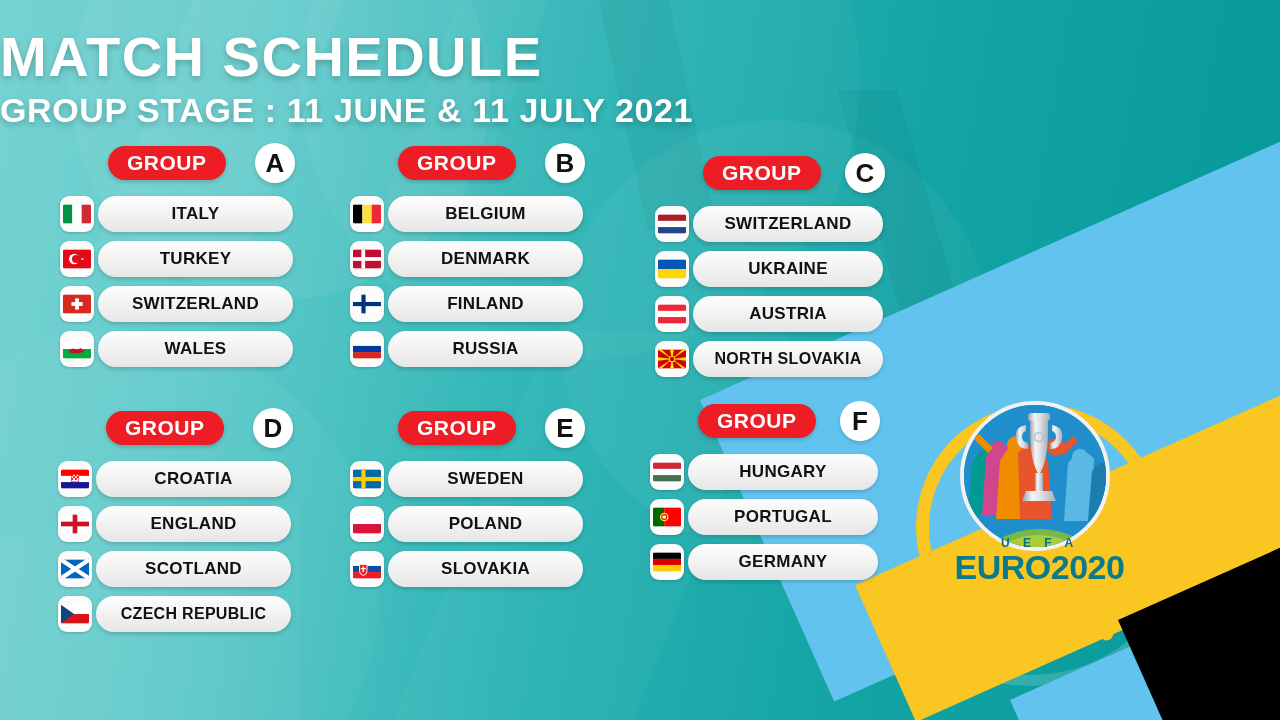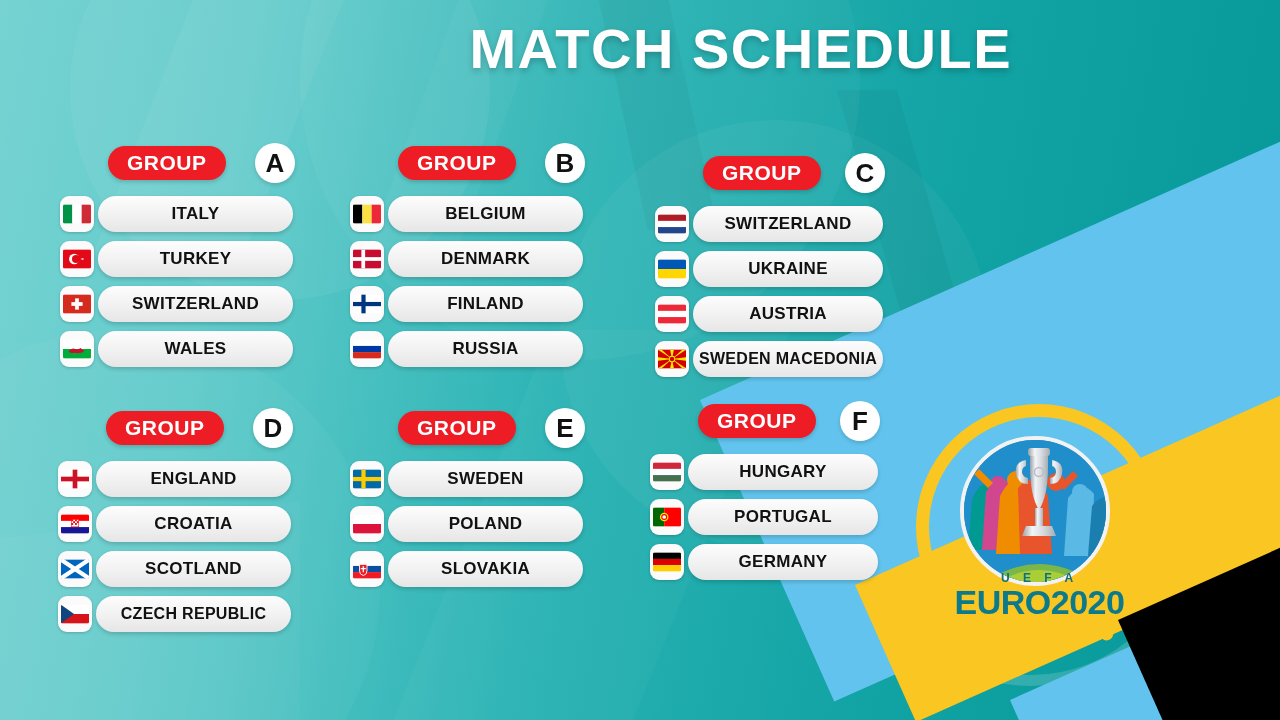--- a/index.html
+++ b/index.html
@@ -94,21 +94,21 @@
   }
   .stripe.blue2 {
     left:1010px; top:700px;
     width:400px; height:120px;
     background:#62c4ee;
     transform:rotate(-24deg);
     transform-origin:left top;
   }
 
   
-  .header { position:absolute; left:0; top:20px; width:1012px; text-align:right; z-index:5;}
+  .header { position:absolute; left:0; top:28px; width:1012px; text-align:left; z-index:5;}
   .title {
     font-size:56px; font-weight:bold; color:#ffffff;
     letter-spacing:1.5px;
     text-shadow: 0 3px 6px rgba(0,0,0,0.22);
     line-height:1.05;
   }
   .subtitle {
     margin-top:4px;
     font-size:34px; font-weight:bold; color:#ffffff;
     letter-spacing:0.6px;
@@ -196,21 +196,21 @@
   .col-b .badge { left:48px; } .col-b .letter { left:195px; }
   .col-c .badge { left:48px; } .col-c .letter { left:190px; }
   .col-d .badge { left:48px; } .col-d .letter { left:195px; }
   .col-e .badge { left:48px; } .col-e .letter { left:195px; }
   .col-f .badge { left:48px; } .col-f .letter { left:190px; }
 
   
   .pill.wide { font-size:16px; }
 
   
-  .logo { position:absolute; left:960px; top:436px; width:160px; height:200px; z-index:7; }
+  .logo { position:absolute; left:960px; top:401px; width:160px; height:200px; z-index:7; }
   .logo-circle {
     position:absolute; left:0; top:0;
     width:150px; height:150px; border-radius:50%;
     overflow:hidden;
     border:4px solid #f2f2f2;
     background:#2b8fd0;
   }
   .logo-text {
     position:absolute; left:-28px; top:135px;
     width:215px; text-align:center;
@@ -243,20 +243,21 @@
     <div class="stripe blue"></div>
     <div class="stripe yellow"></div>
     <div class="stripe blue2"></div>
     <div class="stripe black"></div>
     <div class="yellow-ring"></div>
     <div class="yellow-tail"></div>
   </div>
 
   <div class="header">
     <div class="title">MATCH SCHEDULE</div>
+    <div class="subtitle">GROUP STAGE : 11 JUNE &amp; 11 JULY 2021</div>
   </div>
 
   <div class="group col-a">
     <div class="group-head">
       <div class="badge">GROUP</div>
       <div class="letter">A</div>
     </div>
     <div class="teams">
       <div class="team-row">
         <span class="flag-wrap">
@@ -397,59 +398,59 @@
                 <polygon points="15,10 30,20 26,20"></polygon>
                 <polygon points="15,10 0,8 0,12"></polygon>
                 <polygon points="15,10 30,8 30,12"></polygon>
                 <polygon points="15,10 13,0 17,0"></polygon>
                 <polygon points="15,10 13,20 17,20"></polygon>
               </g>
               <circle cx="15" cy="10" r="3.6" fill="#ffe600"></circle>
               <circle cx="15" cy="10" r="2.4" fill="#d20000"></circle>
             </svg>
         </span>
-        <span class="pill wide">SWEDEN MACEDONIA</span>
+        <span class="pill wide">NORTH SLOVAKIA</span>
       </div>
     </div>
   </div>
 
   <div class="group col-d">
     <div class="group-head">
       <div class="badge">GROUP</div>
       <div class="letter">D</div>
     </div>
     <div class="teams">
-      <div class="team-row">
-        <span class="flag-wrap">
-          <svg class="flag" viewBox="0 0 30 20">
-              <rect width="30" height="20" fill="#fff"></rect>
-              <rect x="12.5" width="5" height="20" fill="#ce1124"></rect>
-              <rect y="7.5" width="30" height="5" fill="#ce1124"></rect>
-            </svg>
-        </span>
-        <span class="pill">ENGLAND</span>
-      </div>
       <div class="team-row">
         <span class="flag-wrap">
           <svg class="flag" viewBox="0 0 30 20">
               <rect width="30" height="6.7" fill="#ff0000"></rect>
               <rect y="6.7" width="30" height="6.6" fill="#fff"></rect>
               <rect y="13.3" width="30" height="6.7" fill="#171796"></rect>
               <g>
                 <rect x="11" y="5" width="8" height="8" fill="#fff" stroke="#ff0000" stroke-width="0.6"></rect>
                 <rect x="11" y="5" width="2" height="2" fill="#ff0000"></rect>
                 <rect x="15" y="5" width="2" height="2" fill="#ff0000"></rect>
                 <rect x="13" y="7" width="2" height="2" fill="#ff0000"></rect>
                 <rect x="17" y="7" width="2" height="2" fill="#ff0000"></rect>
                 <rect x="11" y="9" width="2" height="2" fill="#ff0000"></rect>
                 <rect x="15" y="9" width="2" height="2" fill="#ff0000"></rect>
               </g>
             </svg>
         </span>
         <span class="pill">CROATIA</span>
+      </div>
+      <div class="team-row">
+        <span class="flag-wrap">
+          <svg class="flag" viewBox="0 0 30 20">
+              <rect width="30" height="20" fill="#fff"></rect>
+              <rect x="12.5" width="5" height="20" fill="#ce1124"></rect>
+              <rect y="7.5" width="30" height="5" fill="#ce1124"></rect>
+            </svg>
+        </span>
+        <span class="pill">ENGLAND</span>
       </div>
       <div class="team-row">
         <span class="flag-wrap">
           <svg class="flag" viewBox="0 0 30 20">
               <rect width="30" height="20" fill="#0065bd"></rect>
               <path d="M0 0 L30 20 M30 0 L0 20" stroke="#fff" stroke-width="4.5"></path>
             </svg>
         </span>
         <span class="pill">SCOTLAND</span>
       </div>

